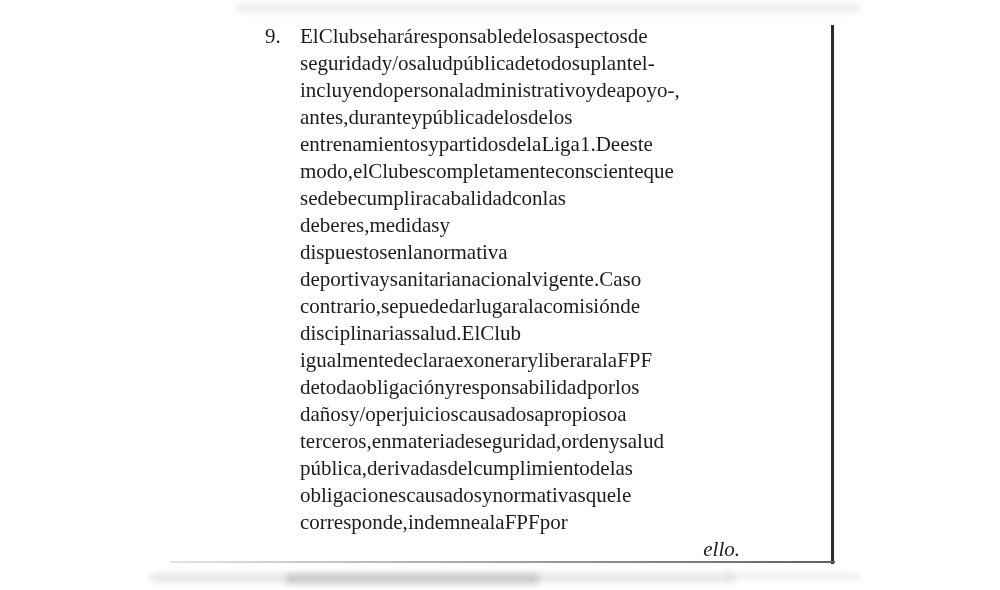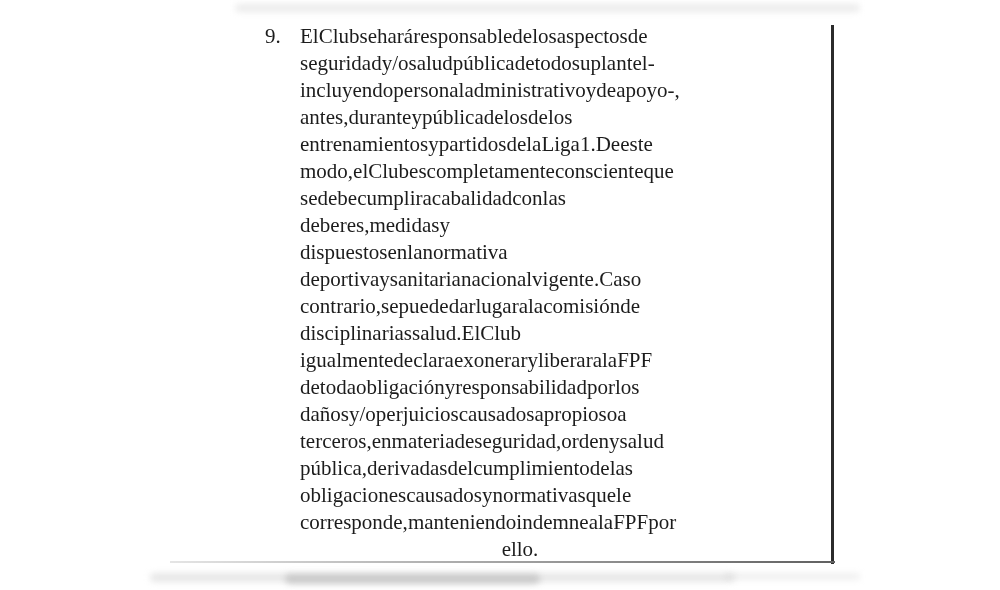--- a/index.html
+++ b/index.html
@@ -40,21 +40,21 @@
     left: -35px; top: 0;
     line-height: 27px;
   }
   .line {
     display: flex;
     justify-content: flex-start;
     height: 27px;
     overflow: visible;
   }
   .line span { white-space: pre; }
-  .line.last { justify-content: center; }
+  .line.last { justify-content: flex-end; font-style: italic; }
   
   .vrule {
     position: absolute;
     left: 831px; top: 25px;
     width: 3px; height: 539px;
     background: var(--vrule-color, #2b2b2b);
   }
   
   .hrule {
     position: absolute;
@@ -252,21 +252,20 @@
         <div class="line">
           <span>obligaciones</span>
           <span>causados</span>
           <span>y</span>
           <span>normativas</span>
           <span>que</span>
           <span>le</span>
         </div>
         <div class="line">
           <span>corresponde,</span>
-          <span>manteniendo</span>
           <span>indemne</span>
           <span>a</span>
           <span>la</span>
           <span>FPF</span>
           <span>por</span>
         </div>
         <div class="line last">
           <span>ello.</span>
         </div>
       </div>

